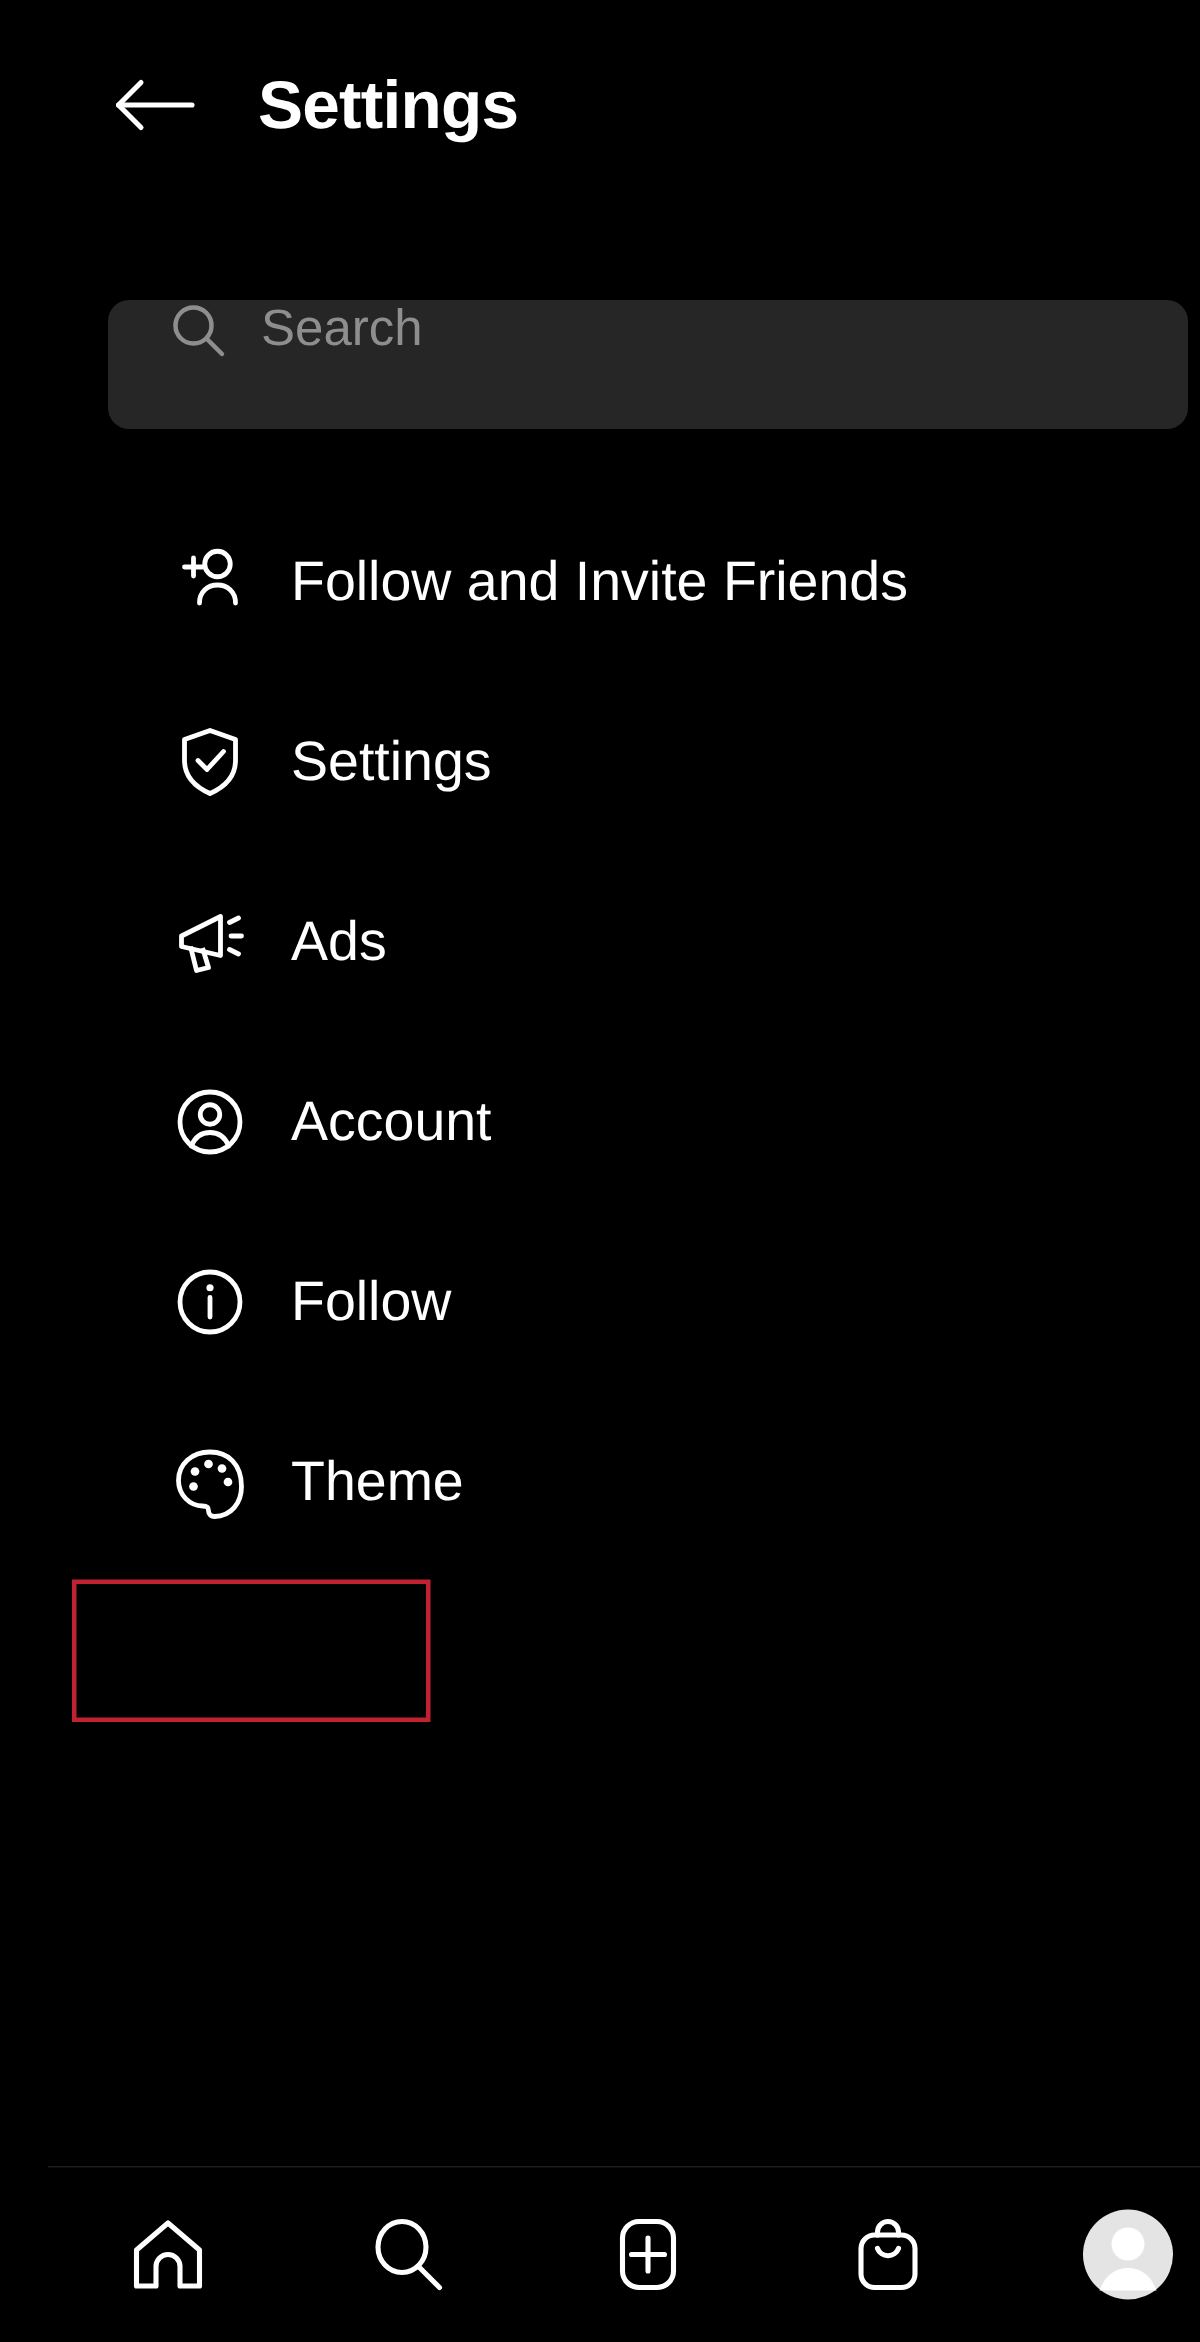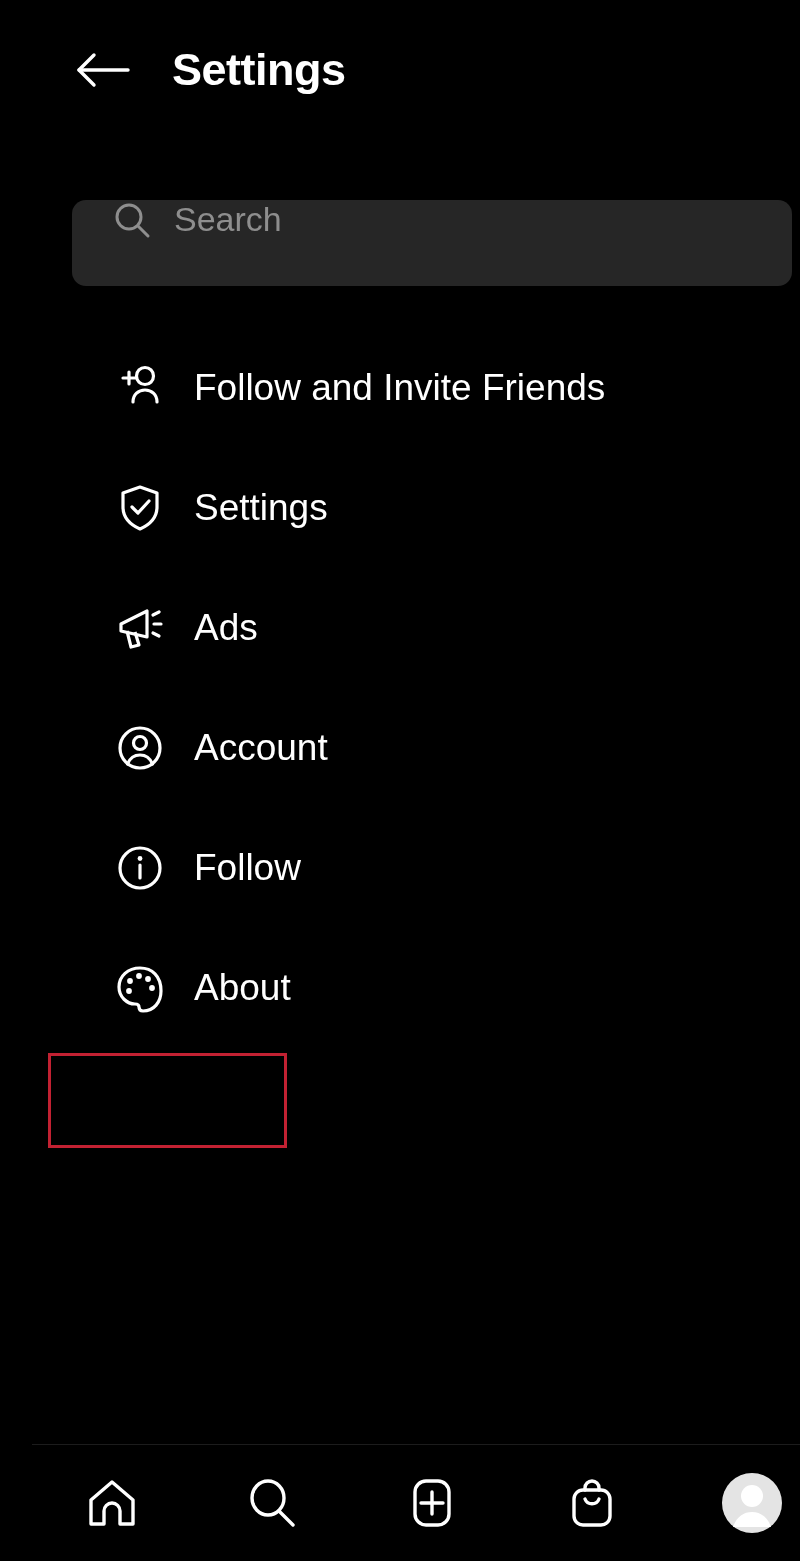--- a/index.html
+++ b/index.html
@@ -227,21 +227,21 @@
         <svg width="52" height="52" viewBox="0 0 52 52" aria-hidden="true">
           <path d="M26 6 C14 6 5 14 5 25 C5 35 13 42 21 42 c3 0 4 1 4 3 c0 3 2 4 4 4
                    c11 0 18 -9 18 -20 C47 14 38 6 26 6 Z" stroke="#fff" stroke-width="3.2" stroke-linejoin="round" fill="none"></path>
           <circle cx="16" cy="19" r="2.9" fill="#fff"></circle>
           <circle cx="25" cy="14" r="2.9" fill="#fff"></circle>
           <circle cx="34" cy="17" r="2.9" fill="#fff"></circle>
           <circle cx="38" cy="26" r="2.9" fill="#fff"></circle>
           <circle cx="15" cy="29" r="2.9" fill="#fff"></circle>
         </svg>
       </div>
-      <div class="row-label">About</div>
+      <div class="row-label">Theme</div>
     </div>
 
   </div>
 
   <div id="help-highlight"></div>
 
   <div id="bottom-nav">
 
     <div class="nav-item">
       <svg width="60" height="60" viewBox="0 0 60 60" aria-hidden="true">

